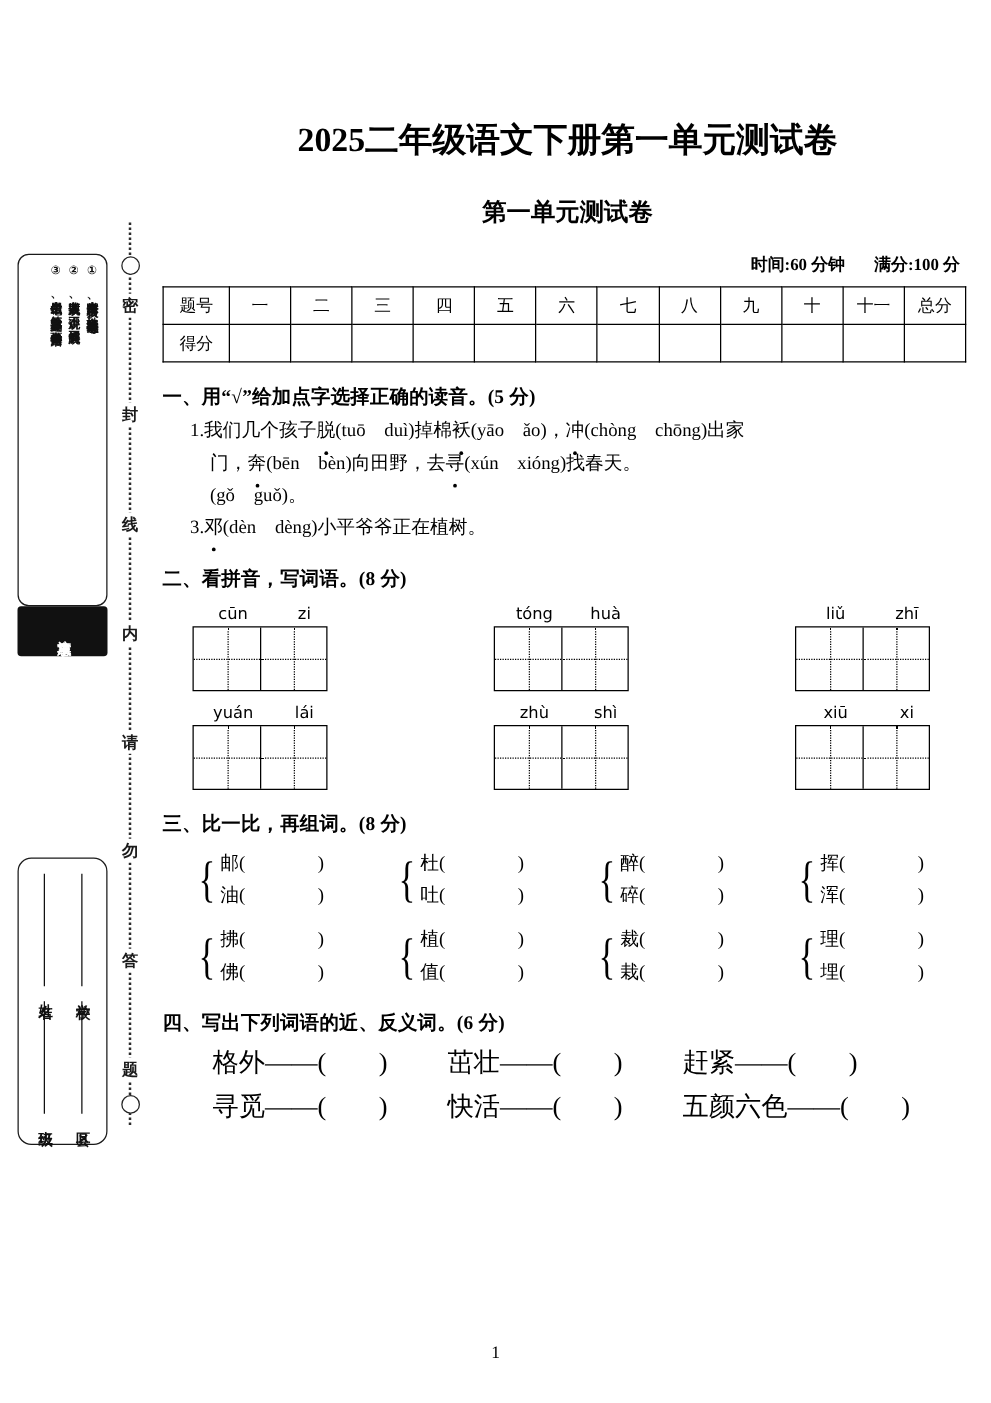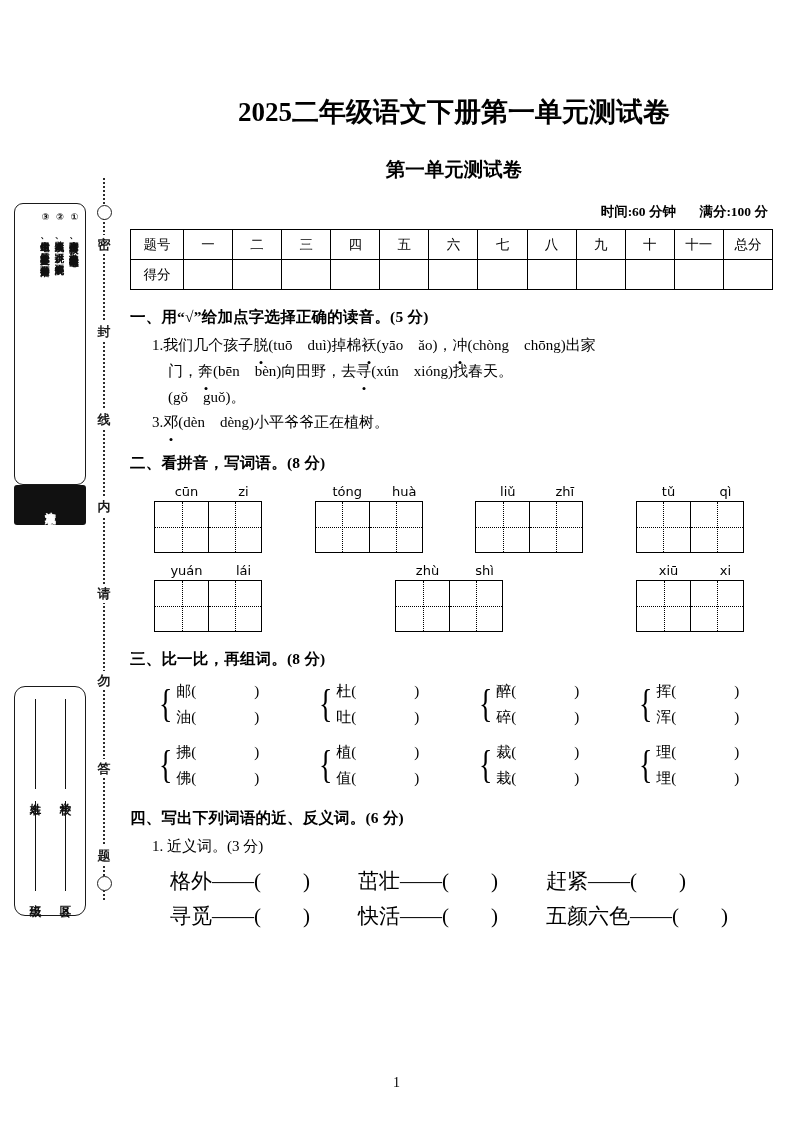--- a/index.html
+++ b/index.html
@@ -480,30 +480,20 @@
       <div class="grid-item">
         <div class="grid-pinyin">
           <span>liǔ</span>
           <span>zhī</span>
         </div>
         <div class="tianzi">
             <div class="cell"></div>
             <div class="cell"></div>
           </div>
       </div>
-      <div class="grid-item">
-        <div class="grid-pinyin">
-          <span>tǔ</span>
-          <span>qì</span>
-        </div>
-        <div class="tianzi">
-            <div class="cell"></div>
-            <div class="cell"></div>
-          </div>
-      </div>
     </div>
     <div class="grid-row">
       <div class="grid-item">
         <div class="grid-pinyin">
           <span>yuán</span>
           <span>lái</span>
         </div>
         <div class="tianzi">
             <div class="cell"></div>
             <div class="cell"></div>
@@ -588,21 +578,20 @@
       <div class="pair-group">
         <div class="brace">{</div>
         <div class="pair-items">
           <div><span>理(</span><span class="blankp"></span><span>)</span></div>
           <div><span>埋(</span><span class="blankp"></span><span>)</span></div>
         </div>
       </div>
     </div>
 
     <div class="sec-head">四、写出下列词语的近、反义词。(6 分)</div>
-    <div class="q-line">1. 近义词。(3 分)</div>
     <div class="syn-row">
       <div class="syn-item">格外——(　　)</div>
       <div class="syn-item">茁壮——(　　)</div>
       <div class="syn-item wide">赶紧——(　　)</div>
     </div>
     <div class="syn-row">
       <div class="syn-item">寻觅——(　　)</div>
       <div class="syn-item">快活——(　　)</div>
       <div class="syn-item wide">五颜六色——(　　)</div>
     </div>

